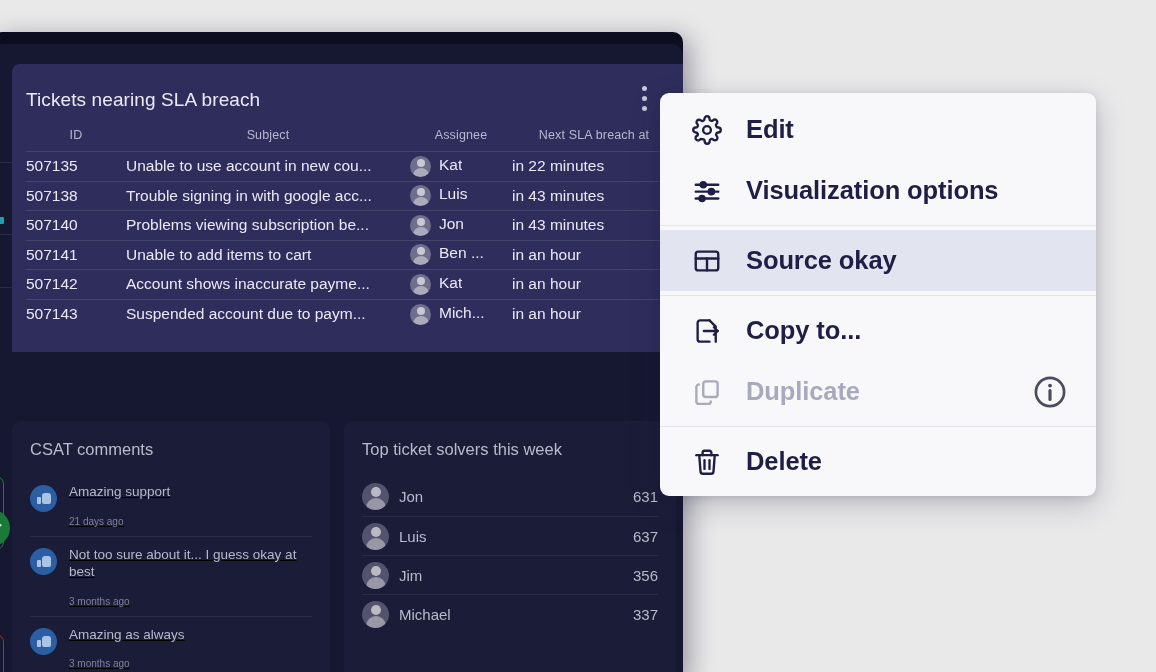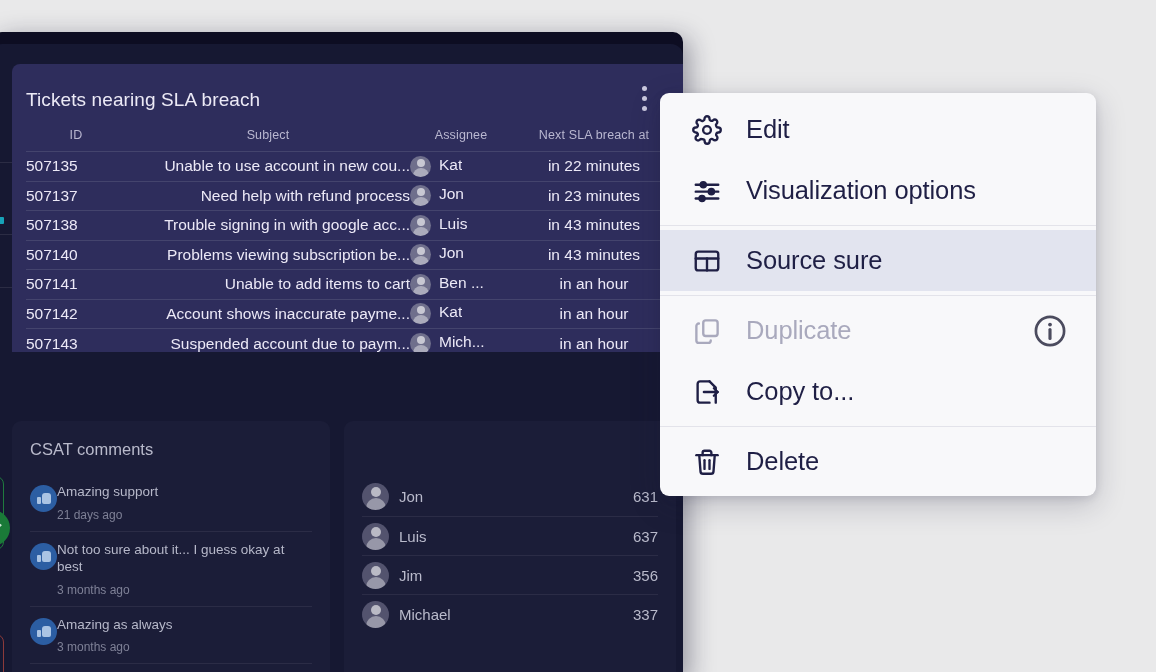--- a/index.html
+++ b/index.html
@@ -90,23 +90,23 @@
     font-size: 12.5px; color: #b9b7d0;
     padding: 0 0 9px 0; letter-spacing: .15px;
   }
   table.sla td {
     font-size: 15.5px; color: #ece9f7;
     padding: 0; height: 29.5px;
     border-top: 1px solid rgba(255,255,255,.11);
     white-space: nowrap; overflow: hidden;
   }
   .col-id      { width: 100px; }
-  .col-subject { width: 284px; text-align: right; }
+  .col-subject { width: 284px; }
   .col-assignee{ width: 102px; }
-  .col-sla     { width: 164px; text-align: center; }
+  .col-sla     { width: 164px; }
   .cell-assignee { display: flex; align-items: flex-start; gap: 8px; }
   .avatar {
     width: 21px; height: 21px; border-radius: 50%;
     flex: 0 0 21px; background: #6f6f8c; position: relative; overflow: hidden;
   }
   .avatar i {
     position: absolute; left: 50%; top: 3px; width: 8px; height: 8px;
     margin-left: -4px; border-radius: 50%; background: rgba(255,255,255,.62);
   }
   .avatar b {
@@ -121,39 +121,39 @@
     background: #1b1d38; border-radius: 9px; overflow: hidden;
   }
   #csat-card   { left: 20px;  width: 318px; height: 295px; }
   #solver-card { left: 352px; width: 332px; height: 295px; }
   .card-title {
     position: absolute; left: 18px; top: 19px;
     font-size: 16.5px; color: #b9bacb;
   }
   .csat-list { position: absolute; left: 18px; top: 56px; width: 282px; }
   .csat-item {
-    display: flex; align-items: flex-start;
-    padding: 9px 0 9px 0; border-top: 1px solid rgba(255,255,255,.07);
+    display: flex; gap: 12px; align-items: flex-start;
+    padding: 9px 0 9px 0; border-top: 1px solid rgba(255,255,255,.07); text-decoration: underline;
   }
   .csat-item:first-child { border-top: none; padding-top: 6px; }
   .thumb {
     flex: 0 0 27px; width: 27px; height: 27px; border-radius: 50%;
     background: #2c5ea3; position: relative; margin-top: 2px;
   }
   .thumb:before {
     content: ""; position: absolute; left: 7px; top: 12px;
     width: 4px; height: 7px; background: #aac4e4; border-radius: 1px;
   }
   .thumb:after {
     content: ""; position: absolute; left: 12px; top: 8px;
     width: 9px; height: 11px; background: #aac4e4;
     border-radius: 3px 3px 2px 2px;
   }
   .csat-text { font-size: 13.5px; color: #b6b8c9; line-height: 1.3; }
-  .csat-time { font-size: 12px; color: #7e8096; margin-top: 7px; }
+  .csat-time { font-size: 10px; color: #7e8096; margin-top: 15px; }
 
   .solver-list { position: absolute; left: 18px; top: 56px; width: 296px; }
   .solver-row {
     display: flex; align-items: center; gap: 10px;
     height: 39px; border-top: 1px solid rgba(255,255,255,.07);
   }
   .solver-row:first-child { border-top: none; }
   .solver-av {
     flex: 0 0 27px; width: 27px; height: 27px; border-radius: 50%;
     background: #53536e; position: relative; overflow: hidden;
@@ -176,21 +176,21 @@
     border-radius: 9px;
     box-shadow: 0 9px 30px rgba(30,30,60,.22), 0 2px 8px rgba(30,30,60,.13);
     overflow: hidden;
     padding: 6px 0 4px 0;
   }
   .mi {
     display: flex; align-items: center; gap: 22px;
     height: 61px; padding: 0 28px 0 30px;
     cursor: pointer; position: relative;
   }
-  .mi-label { font-size: 25.5px; color: #1f1f45; letter-spacing: -.1px; }
+  .mi-label { font-size: 25.5px; color: #1f1f45; letter-spacing: -.1px; font-weight: bold; }
   .mi.disabled .mi-label { color: #a9a9bd; }
   .mi.disabled { cursor: default; }
   .mi.active { background: #e2e4ef; }
   .mi-sep { height: 1px; background: #e3e3ea; margin: 4px 0; }
   .mi-ico { flex: 0 0 34px; width: 34px; height: 34px; display: flex; align-items: center; justify-content: center; }
   .mi-right { margin-left: auto; display: flex; align-items: center; }
 </style>
 </head>
 <body>
 
@@ -240,34 +240,20 @@
                     <div class="avatar">
                       <i></i>
                       <b></b>
                     </div>
                     <span class="nm">Kat</span>
                   </div>
                 </td>
                 <td class="col-sla">in 22 minutes</td>
               </tr>
               <tr>
-                <td class="col-id">507137</td>
-                <td class="col-subject">Need help with refund process</td>
-                <td class="col-assignee">
-                  <div class="cell-assignee">
-                    <div class="avatar">
-                      <i></i>
-                      <b></b>
-                    </div>
-                    <span class="nm">Jon</span>
-                  </div>
-                </td>
-                <td class="col-sla">in 23 minutes</td>
-              </tr>
-              <tr>
                 <td class="col-id">507138</td>
                 <td class="col-subject">Trouble signing in with google acc...</td>
                 <td class="col-assignee">
                   <div class="cell-assignee">
                     <div class="avatar">
                       <i></i>
                       <b></b>
                     </div>
                     <span class="nm">Luis</span>
                   </div>
@@ -361,20 +347,21 @@
             <div class="csat-item">
               <div class="thumb"></div>
               <div>
                 <div class="csat-text">Outstanding</div>
               </div>
             </div>
           </div>
       </div>
 
       <div class="card" id="solver-card">
+        <div class="card-title">Top ticket solvers this week</div>
         <div class="solver-list" id="solver-list">
             <div class="solver-row">
               <div class="solver-av">
                 <i></i>
                 <b></b>
               </div>
               <div class="solver-name">Jon</div>
               <div class="solver-score">631</div>
             </div>
             <div class="solver-row">
@@ -432,50 +419,50 @@
       </div>
       <div class="mi-sep"></div>
       <div class="mi active">
         <span class="mi-ico">
           <svg width="30" height="30" viewBox="0 0 24 24" fill="none" stroke="#1f1f45" stroke-width="1.9" stroke-linecap="round" stroke-linejoin="round">
             <rect x="3" y="4.5" width="18" height="15" rx="2"></rect>
             <line x1="3" y1="10" x2="21" y2="10"></line>
             <line x1="12" y1="10" x2="12" y2="19.5"></line>
           </svg>
         </span>
-        <span class="mi-label">Source sure</span>
+        <span class="mi-label">Source okay</span>
       </div>
       <div class="mi-sep"></div>
+      <div class="mi">
+        <span class="mi-ico">
+          <svg width="30" height="30" viewBox="0 0 24 24" fill="none" stroke="#1f1f45" stroke-width="1.9" stroke-linecap="round" stroke-linejoin="round">
+            <path d="M14 3.5H6.5a2 2 0 00-2 2v13a2 2 0 002 2H14"></path>
+            <path d="M14 3.5l5 5v12"></path>
+            <line x1="9.5" y1="12" x2="20.5" y2="12"></line>
+            <polyline points="17.5,9 20.5,12 17.5,15"></polyline>
+          </svg>
+        </span>
+        <span class="mi-label">Copy to...</span>
+      </div>
       <div class="mi disabled">
         <span class="mi-ico">
           <svg width="30" height="30" viewBox="0 0 24 24" fill="none" stroke="#a9a9bd" stroke-width="1.9" stroke-linecap="round" stroke-linejoin="round">
             <rect x="9" y="3.5" width="11.5" height="12.5" rx="2"></rect>
             <path d="M15 19.5a2 2 0 01-2 2H5.5a2 2 0 01-2-2V8a2 2 0 012-2"></path>
           </svg>
         </span>
         <span class="mi-label">Duplicate</span>
         <span class="mi-right">
           <svg width="36" height="36" viewBox="0 0 24 24" fill="none" stroke="#4b4b5e" stroke-width="1.8">
             <circle cx="12" cy="12" r="9.4"></circle>
             <circle cx="12" cy="7.7" r="1.25" fill="#4b4b5e" stroke="none"></circle>
             <path d="M12 11v6" stroke-linecap="round" stroke-width="2.1"></path>
           </svg>
         </span>
       </div>
-      <div class="mi">
-        <span class="mi-ico">
-          <svg width="30" height="30" viewBox="0 0 24 24" fill="none" stroke="#1f1f45" stroke-width="1.9" stroke-linecap="round" stroke-linejoin="round">
-            <path d="M14 3.5H6.5a2 2 0 00-2 2v13a2 2 0 002 2H14"></path>
-            <path d="M14 3.5l5 5v12"></path>
-            <line x1="9.5" y1="12" x2="20.5" y2="12"></line>
-            <polyline points="17.5,9 20.5,12 17.5,15"></polyline>
-          </svg>
-        </span>
-        <span class="mi-label">Copy to...</span>
-      </div>
       <div class="mi-sep"></div>
       <div class="mi">
         <span class="mi-ico">
           <svg width="30" height="30" viewBox="0 0 24 24" fill="none" stroke="#1f1f45" stroke-width="1.9" stroke-linecap="round" stroke-linejoin="round">
             <polyline points="3.5,6.5 20.5,6.5"></polyline>
             <path d="M8.5 6.5V4.5a1.5 1.5 0 011.5-1.5h4a1.5 1.5 0 011.5 1.5v2"></path>
             <path d="M5.8 6.5l1 13a2 2 0 002 1.9h6.4a2 2 0 002-1.9l1-13"></path>
             <line x1="10" y1="10.5" x2="10" y2="17.5"></line>
             <line x1="14" y1="10.5" x2="14" y2="17.5"></line>
           </svg>

